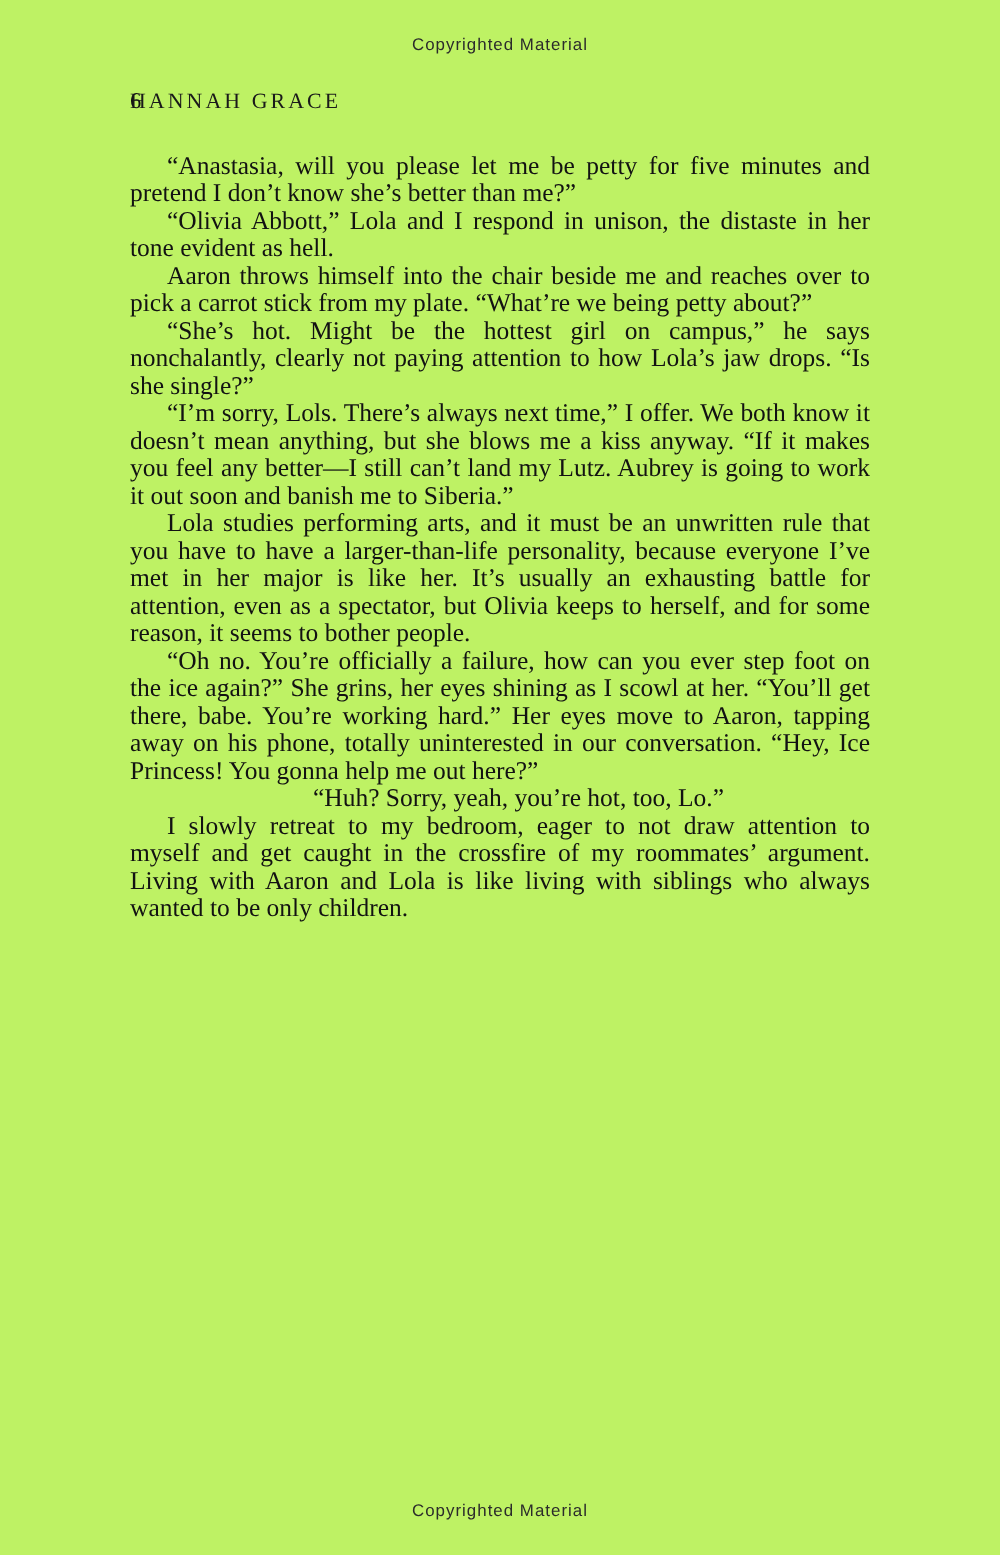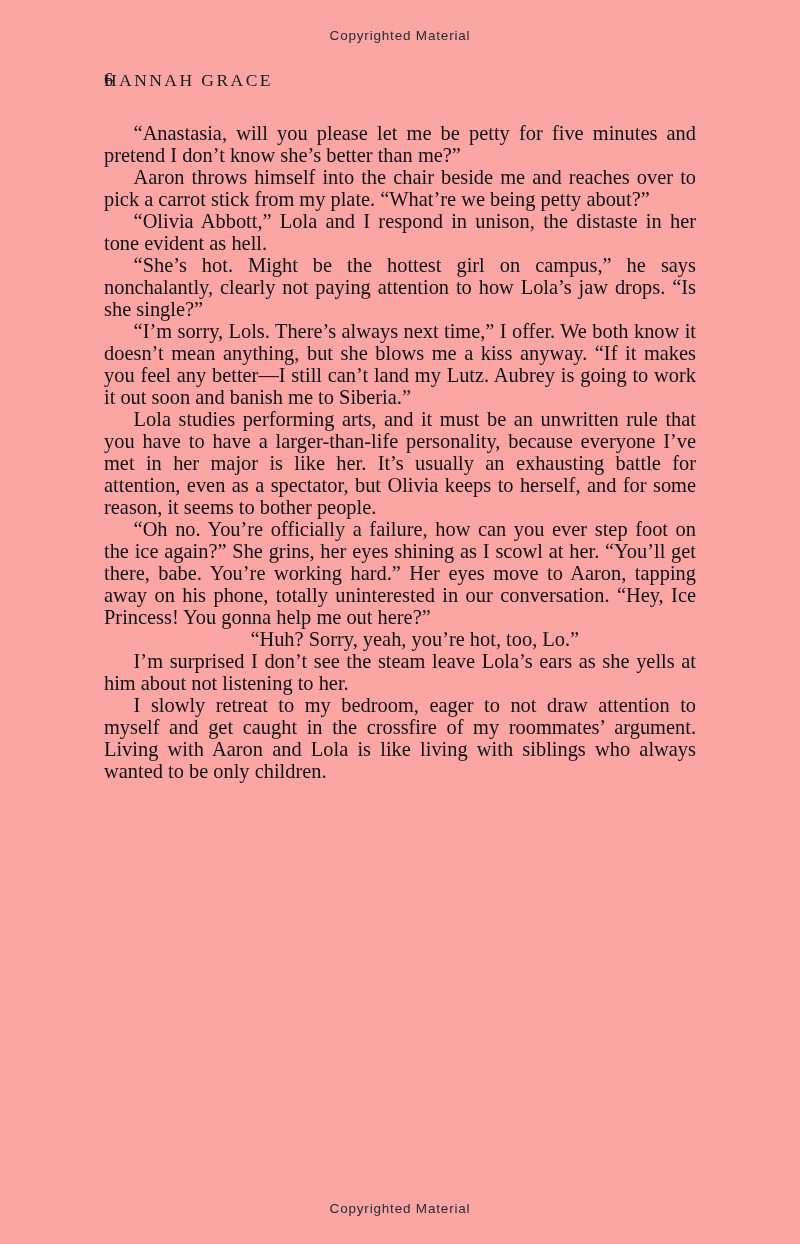--- a/index.html
+++ b/index.html
@@ -13,21 +13,21 @@
     position: relative;
     font-family: "Liberation Serif", serif;
     color: #111111;
     overflow: hidden;
   }
   .page {
     position: absolute;
     inset: 0;
     width: 800px;
     height: 1244px;
-    background: #fca5a5;
+    background: #bef264;
   }
   .watermark {
     position: absolute;
     left: 0;
     width: 800px;
     text-align: center;
     font-family: "Liberation Sans", sans-serif;
     font-size: 13.5px;
     letter-spacing: 0.06em;
     color: #2b2b2b;
@@ -89,26 +89,25 @@
 
   <div class="watermark watermark-top">Copyrighted Material</div>
 
   <div class="running-head">
     <span class="folio">6</span>
     <span class="book-author">HANNAH GRACE</span>
   </div>
 
   <div class="body-text">
     <p>“Anastasia, will you please let me be petty for five minutes and pretend I don’t know she’s better than me?”</p>
+    <p>“Olivia Abbott,” Lola and I respond in unison, the distaste in her tone evident as hell.</p>
     <p>Aaron throws himself into the chair beside me and reaches over to pick a carrot stick from my plate. “What’re we being petty about?”</p>
-    <p>“Olivia Abbott,” Lola and I respond in unison, the distaste in her tone evident as hell.</p>
     <p>“She’s hot. Might be the hottest girl on campus,” he says nonchalantly, clearly not paying attention to how Lola’s jaw drops. “Is she single?”</p>
     <p>“I’m sorry, Lols. There’s always next time,” I offer. We both know it doesn’t mean anything, but she blows me a kiss anyway. “If it makes you feel any better—I still can’t land my Lutz. Aubrey is going to work it out soon and banish me to Siberia.”</p>
     <p>Lola studies performing arts, and it must be an unwritten rule that you have to have a larger-than-life personality, because everyone I’ve met in her major is like her. It’s usually an exhausting battle for attention, even as a spectator, but Olivia keeps to herself, and for some reason, it seems to bother people.</p>
     <p>“Oh no. You’re officially a failure, how can you ever step foot on the ice again?” She grins, her eyes shining as I scowl at her. “You’ll get there, babe. You’re working hard.” Her eyes move to Aaron, tapping away on his phone, totally uninterested in our conversation. “Hey, Ice Princess! You gonna help me out here?”</p>
     <p class="last">“Huh? Sorry, yeah, you’re hot, too, Lo.”</p>
-    <p>I’m surprised I don’t see the steam leave Lola’s ears as she yells at him about not listening to her.</p>
     <p>I slowly retreat to my bedroom, eager to not draw attention to myself and get caught in the crossfire of my roommates’ argument. Living with Aaron and Lola is like living with siblings who always wanted to be only children.</p>
   </div>
 
   <div class="watermark watermark-bottom">Copyrighted Material</div>
 
 </div>
 
 </body></html>

